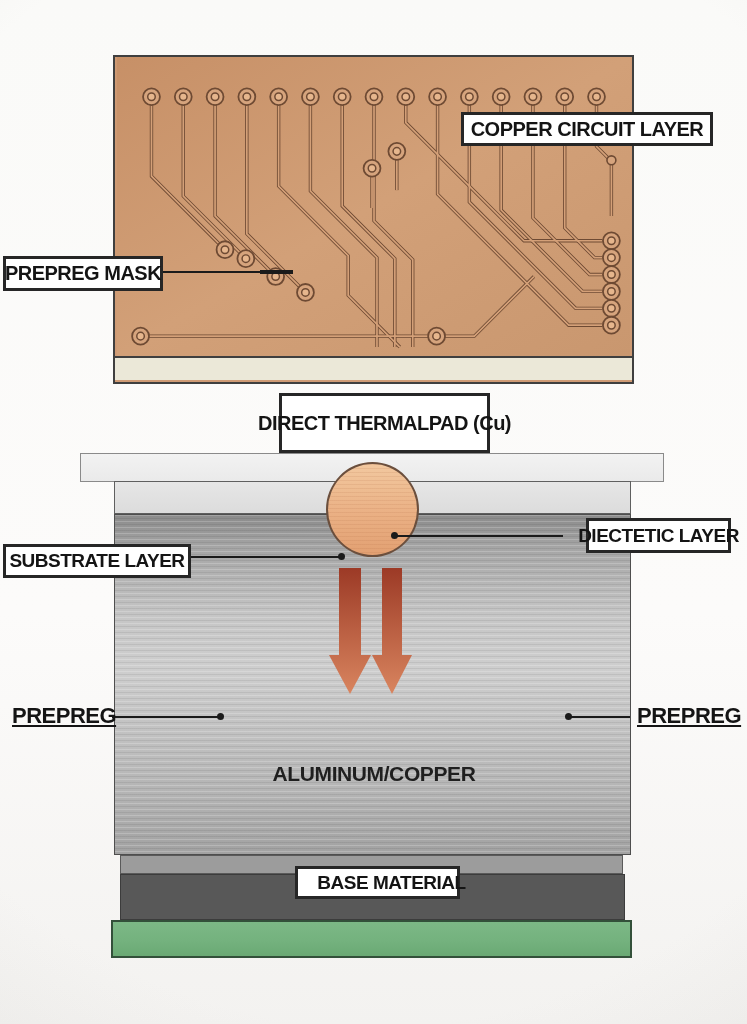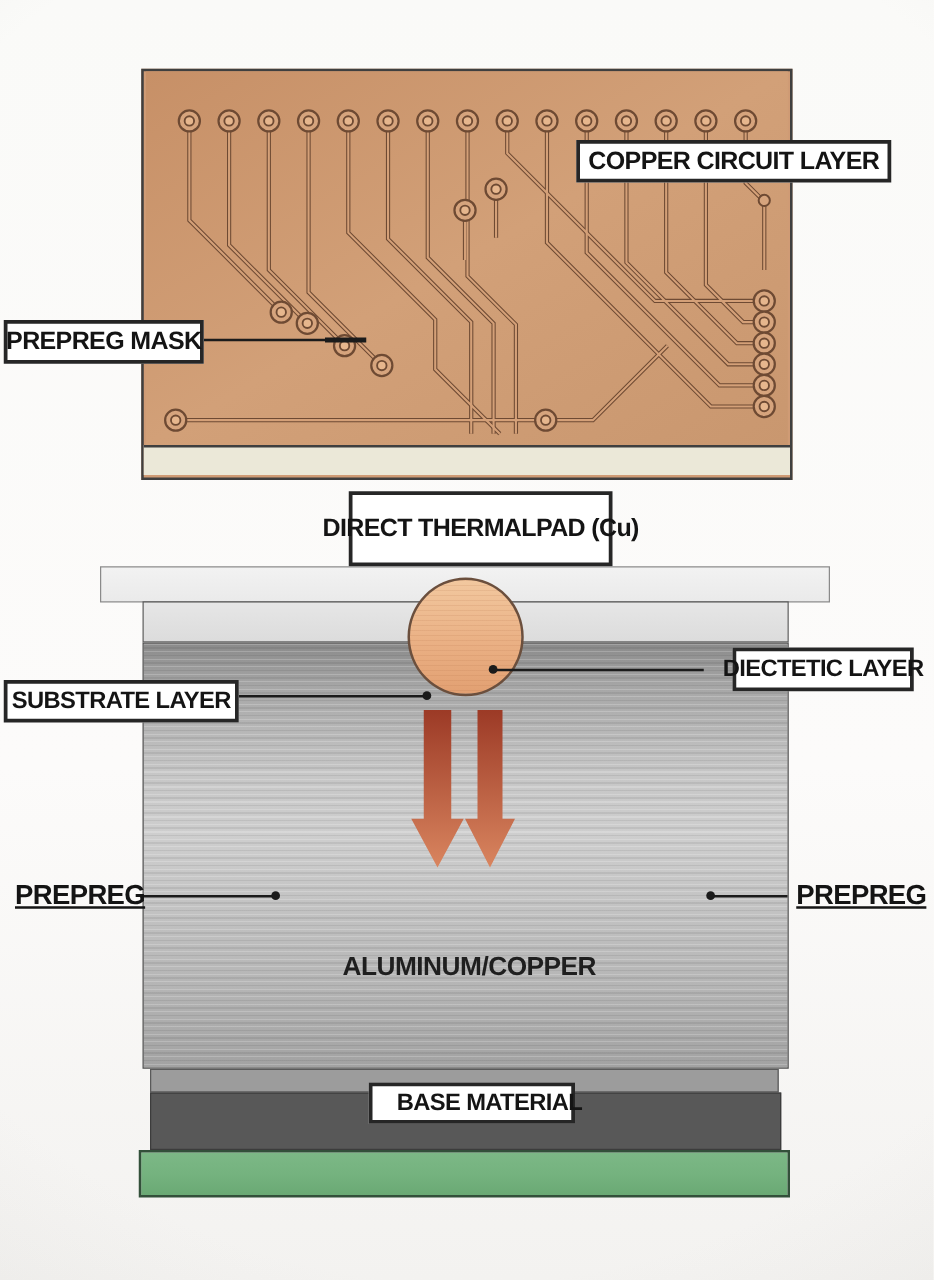--- a/index.html
+++ b/index.html
@@ -99,23 +99,23 @@
   #solder-mask-label{left:3px;top:256px;width:160px;height:35px;font-size:20px;}
   #thermal-pad-label{
     left:279px;top:393px;width:211px;height:60px;font-size:20px;
     flex-direction:row;line-height:25px;
   }
   #dielectric-right-label{left:586px;top:518px;width:145px;height:35px;font-size:19px;}
   #dielectric-left-label{left:3px;top:544px;width:188px;height:34px;font-size:19px;}
   #prepreg-left-label{left:12px;top:703px;font-size:22px;}
   #prepreg-right-label{left:637px;top:703px;font-size:22px;}
   #substrate-label{
-    position:absolute;left:274px;top:761px;width:224px;z-index:5;
+    position:absolute;left:262px;top:761px;width:224px;z-index:5;
     color:#1f1f1f;font-weight:700;font-size:21px;line-height:25px;
-    text-align:left;letter-spacing:-0.4px;
+    text-align:center;letter-spacing:-0.4px;
   }
   #base-material-label{left:295px;top:866px;width:165px;height:33px;font-size:19px;padding-left:28px;}
 
   
   #solder-mask-lead{left:163px;top:271px;width:99px;}
   #solder-mask-lead-thick{left:260px;top:270px;width:33px;height:4px;}
   #dielectric-left-lead{left:191px;top:556px;width:151px;}
   #dielectric-left-dot{left:338px;top:553px;}
   #dielectric-right-lead{left:397px;top:535px;width:166px;}
   #dielectric-right-dot{left:391px;top:532px;}

